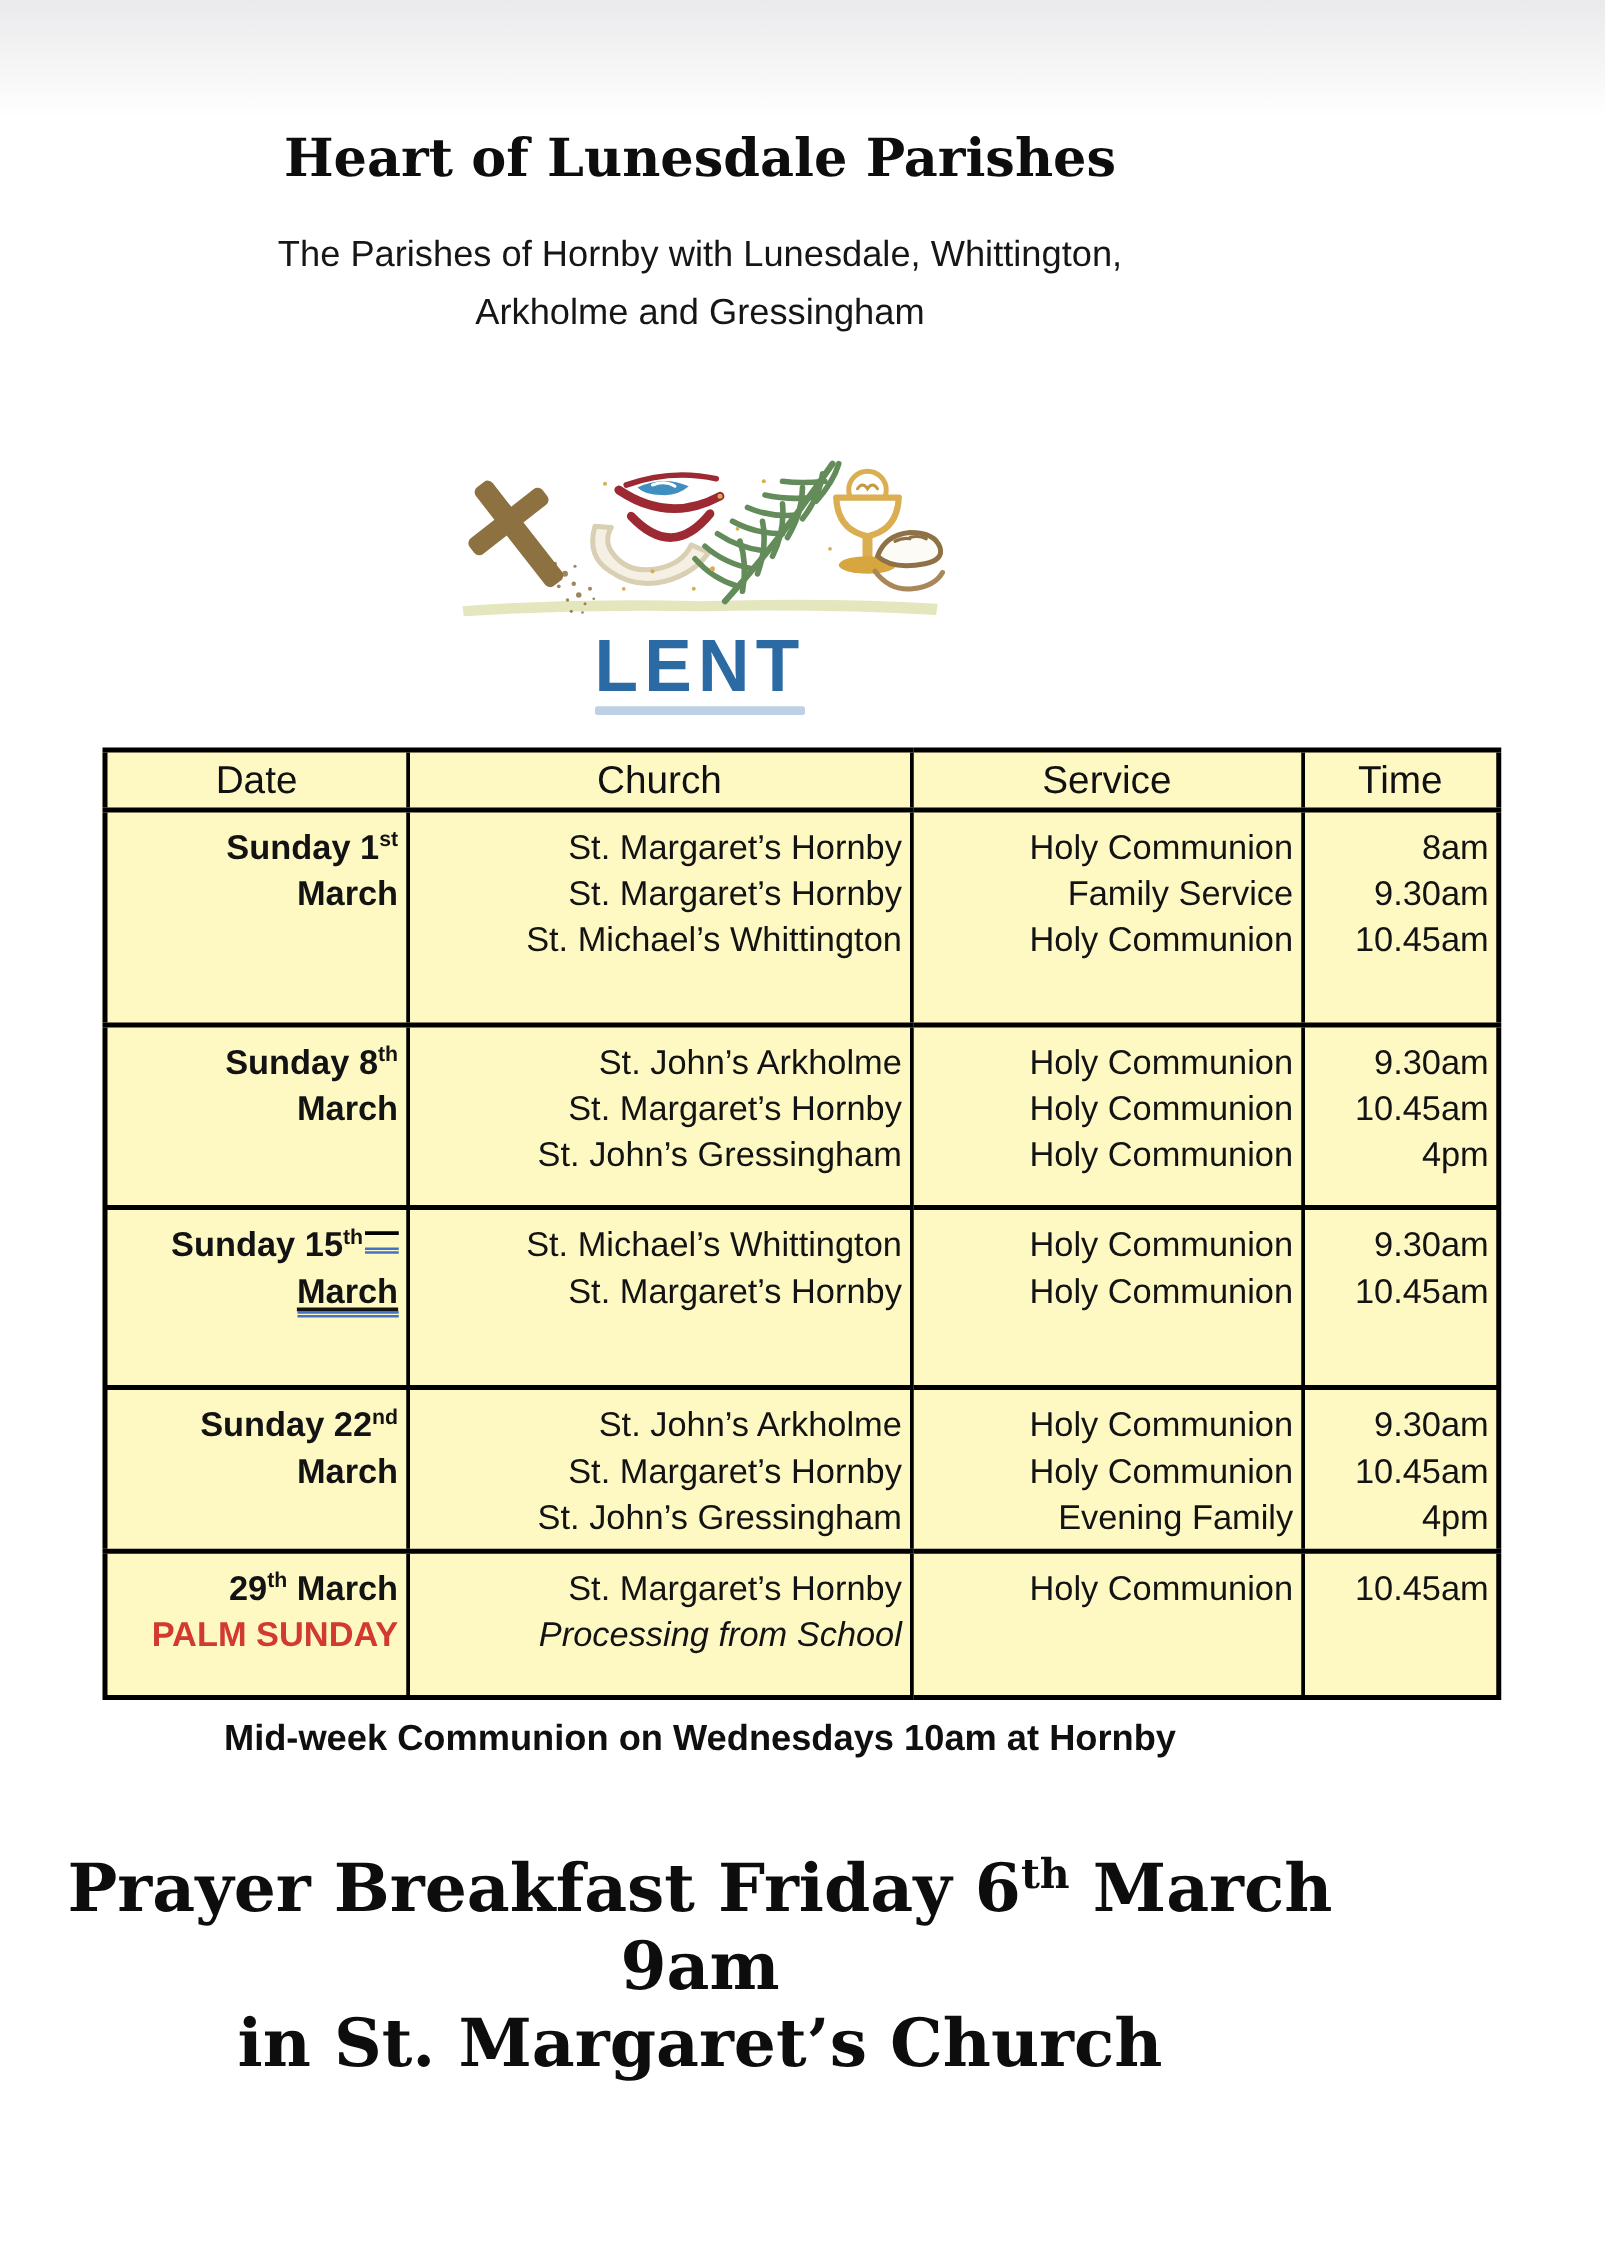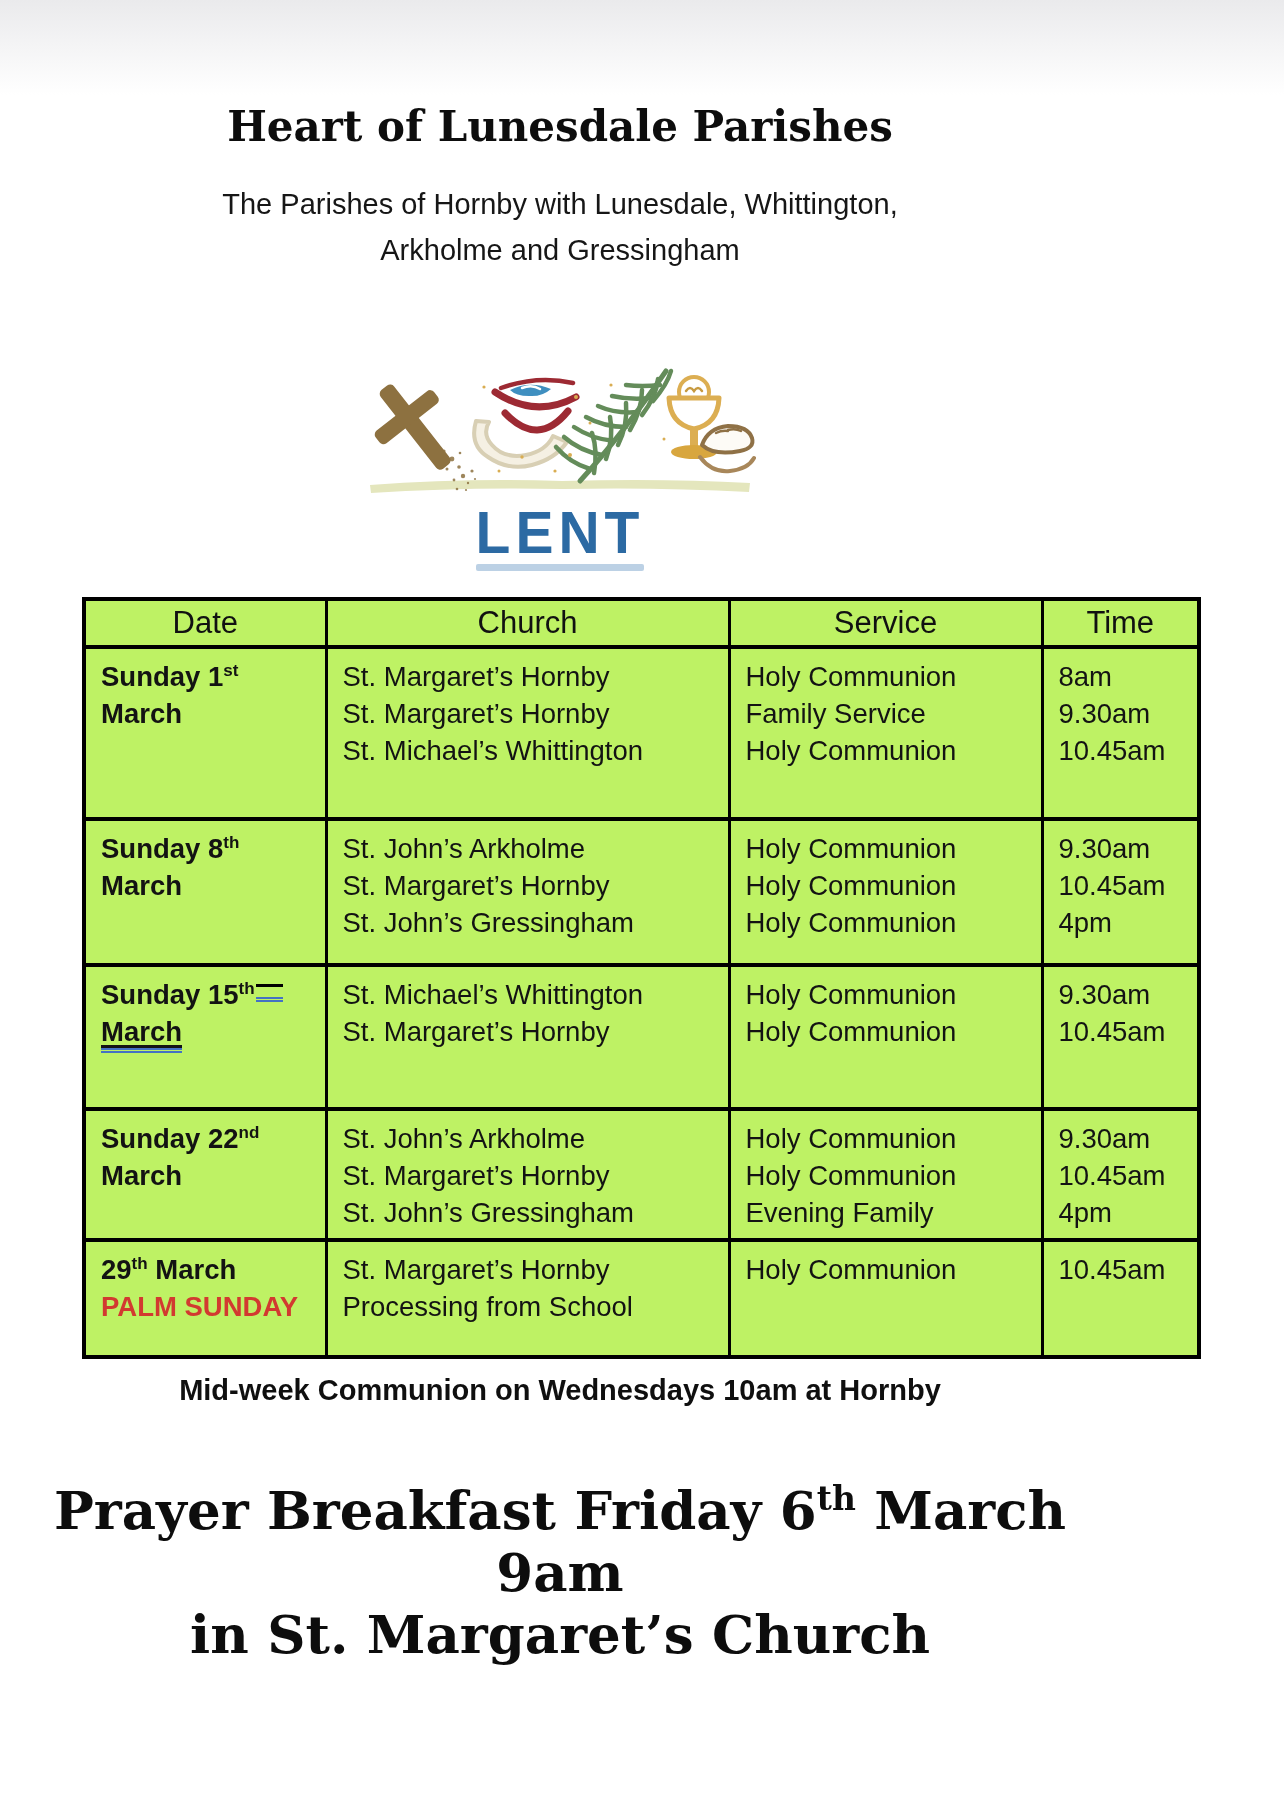--- a/index.html
+++ b/index.html
@@ -13,27 +13,27 @@
   h1.doc-title{margin:0;padding-top:102px;font-family:"DejaVu Serif",serif;
     font-weight:bold;font-size:42px;letter-spacing:0px;color:#0d0d0d;}
   .subtitle{margin:30px 0 0 0;font-size:29px;line-height:46px;color:#161616;}
   .logo-block{margin:86px auto 0;width:392px;}
   .lent-word{margin-top:0px;font-size:57px;font-weight:bold;letter-spacing:5px;
     color:var(--lent_blue,#2c6aa3);line-height:58px;transform:scaleY(1.04);}
   .lent-underbar{width:168px;height:7px;background:#bcd1e5;margin:3px auto 0;border-radius:2px;}
   h2.section-title{margin:84px 0 0 0;font-family:"DejaVu Serif",serif;
     font-weight:bold;font-size:47px;color:#0d0d0d;}
   table.services{border-collapse:collapse;table-layout:fixed;width:1115px;
-    margin:26px 0 0 82px;background:#bef264;}
+    margin:26px 0 0 82px;background:#fef9c3;}
   table.services, table.services th, table.services td{border:3px solid #000;}
   table.services th, table.services td{border-top-width:4px;border-bottom-width:4px;}
   table.services{border-width:4px;}
   table.services th{font-weight:normal;font-size:31px;height:44px;
     text-align:center;vertical-align:middle;padding:0;}
-  table.services td{vertical-align:top;text-align:left;
+  table.services td{vertical-align:top;text-align:right;
     padding:9px 6px 0 15px;font-size:27.5px;line-height:37px;color:#131313;}
   td.col-date{font-weight:bold;}
   tbody tr:nth-child(1){height:172px;}
   tbody tr:nth-child(2){height:146px;}
   tbody tr:nth-child(3){height:144px;}
   tbody tr:nth-child(4){height:131px;}
   tbody tr:nth-child(5){height:117px;}
   sup{font-size:62%;line-height:0;}
   .u-black{text-decoration:underline;text-decoration-thickness:2.5px;text-underline-offset:4px;}
   .u-blue{border-bottom:5px double var(--correction_blue,#4472c4);padding-bottom:1px;}
@@ -242,21 +242,21 @@
           <div class="line"><span>4pm</span></div>
         </td>
       </tr>
       <tr>
         <td class="col-date">
           <div class="line"><span>29</span><sup>th</sup><span> March</span></div>
           <div class="line"><span style="color: rgb(210, 58, 48);">PALM SUNDAY</span></div>
         </td>
         <td>
           <div class="line"><span>St. Margaret’s Hornby</span></div>
-          <div class="line"><span style=" margin-top: 18px;">Processing from School</span></div>
+          <div class="line"><span style="font-style: italic; margin-top: 18px;">Processing from School</span></div>
         </td>
         <td>
           <div class="line"><span>Holy Communion</span></div>
         </td>
         <td>
           <div class="line"><span>10.45am</span></div>
         </td>
       </tr>
     </tbody>
 </table>

